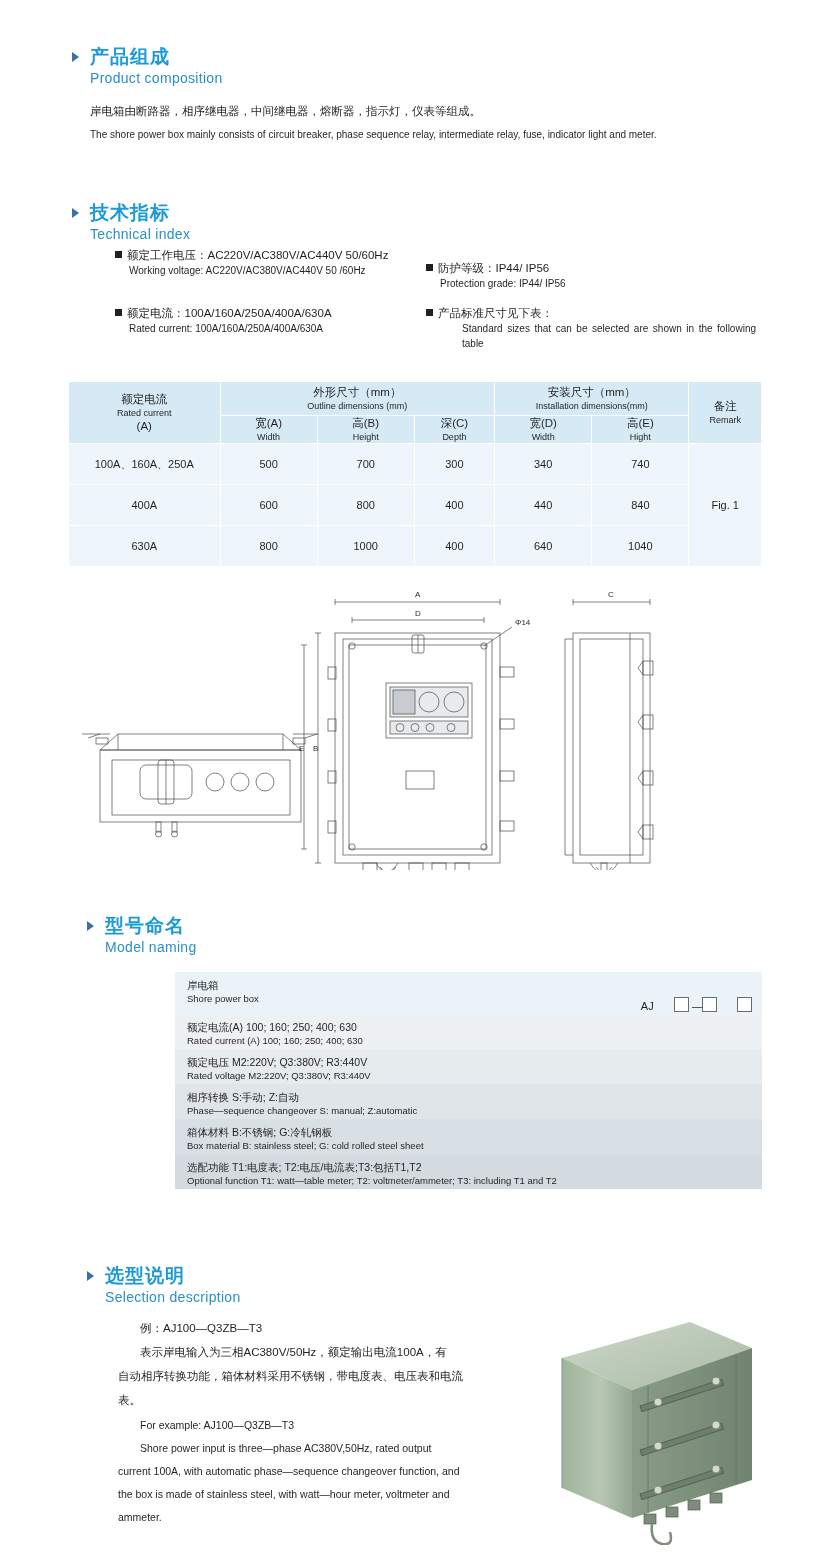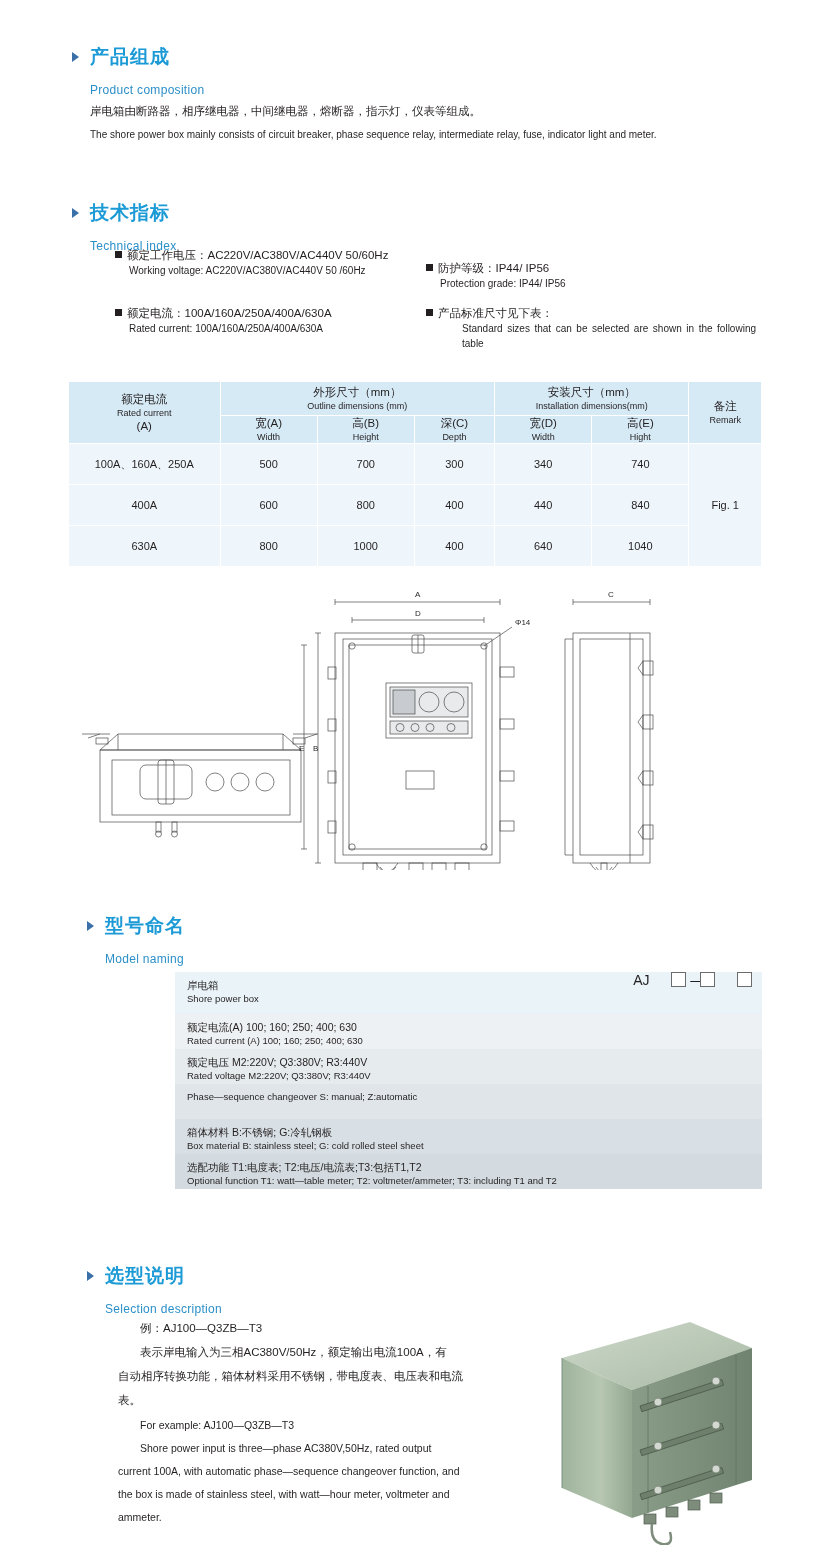--- a/index.html
+++ b/index.html
@@ -20,21 +20,21 @@
     width:0;height:0;
     border-left:7px solid #3a6fa8;
     border-top:5px solid transparent;
     border-bottom:5px solid transparent;
   }
   .sec-head .cn{
     font-size:19px;color:#1b9ad6;font-weight:bold;letter-spacing:1px;
     line-height:22px;
   }
   .sec-head .en{
-    font-size:12px;color:#2b8fc9;line-height:16px;margin-top:14px;
+    font-size:14px;color:#2b8fc9;line-height:16px;margin-top:2px;
     letter-spacing:.3px;
   }
 
   
   .p-cn{font-size:11.5px;line-height:17px;color:#231f20;}
   .p-en{font-size:10px;line-height:16px;color:#231f20;}
 
   
   .bullet-row{position:absolute;font-size:11.5px;}
   .bullet-row .sq{
@@ -74,21 +74,21 @@
   }
   .model-row .r-cn{font-size:10.5px;line-height:14px;color:#231f20;}
   .model-row .r-en{font-size:9.5px;line-height:13px;color:#231f20;}
   .mr-0{background:#e9f3f8;height:42px;}
   .mr-1{background:#eef1f3;height:35px;}
   .mr-2{background:#e6ebee;height:35px;}
   .mr-3{background:#dfe5e9;height:35px;}
   .mr-4{background:#d9e0e5;height:35px;}
   .mr-5{background:#d3dbe1;height:35px;}
 
-  .aj-code{position:absolute;right:10px;top:0;font-size:14px;}
+  .aj-code{position:absolute;right:10px;top:25px;font-size:11px;}
   .sq-box{
     display:inline-block;width:13px;height:13px;border:1px solid #6b6b6b;
     vertical-align:-2px;background:#ffffff;
   }
   .dash{display:inline-block;width:10px;text-align:center;}
 
   
   .sel-para{position:absolute;font-size:11.5px;line-height:20px;color:#231f20;}
   .sel-para-en{position:absolute;font-size:10.5px;line-height:20px;color:#231f20;}
 
@@ -346,20 +346,21 @@
     </div>
     <div class="model-row mr-1">
       <div class="r-cn">额定电流(A)  100; 160; 250; 400; 630</div>
       <div class="r-en">Rated current (A)  100; 160; 250; 400; 630</div>
     </div>
     <div class="model-row mr-2">
       <div class="r-cn">额定电压   M2:220V;  Q3:380V;  R3:440V</div>
       <div class="r-en">Rated voltage   M2:220V;  Q3:380V;  R3:440V</div>
     </div>
     <div class="model-row mr-3">
+      <div class="r-cn">相序转换   S:手动;  Z:自动</div>
       <div class="r-en">Phase—sequence changeover  S: manual;  Z:automatic</div>
     </div>
     <div class="model-row mr-4">
       <div class="r-cn">箱体材料         B:不锈钢;  G:冷轧钢板</div>
       <div class="r-en">Box material    B: stainless steel;  G: cold rolled steel sheet</div>
     </div>
     <div class="model-row mr-5">
       <div class="r-cn">选配功能          T1:电度表;  T2:电压/电流表;T3:包括T1,T2</div>
       <div class="r-en">Optional function   T1: watt—table meter; T2: voltmeter/ammeter; T3: including T1 and T2</div>
     </div>

